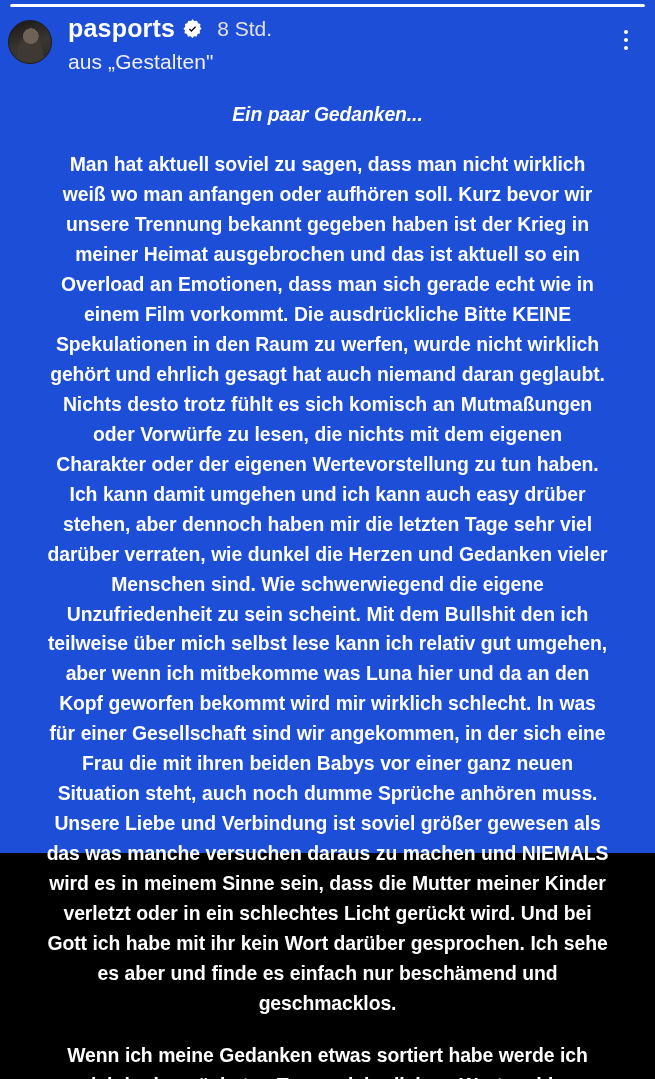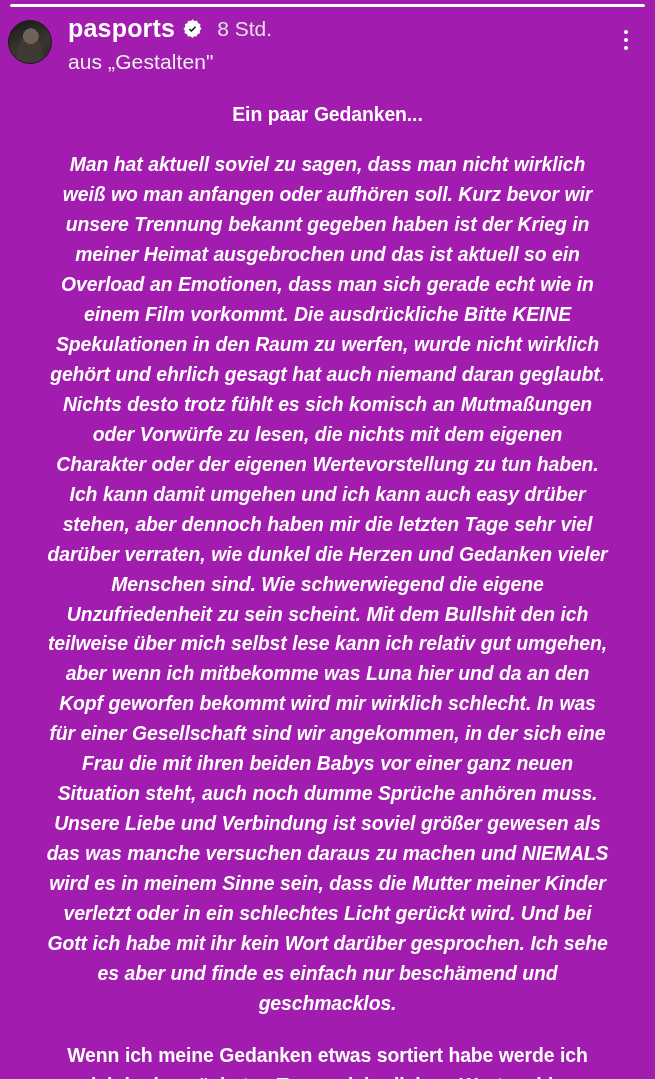--- a/index.html
+++ b/index.html
@@ -10,22 +10,22 @@
   body {
     width: 655px;
     height: 1079px;
     overflow: hidden;
     font-family: "Liberation Sans", sans-serif;
     color: #ffffff;
   }
   .story {
     position: relative;
     width: 655px;
-    height: 1079px;
-    background: #a21caf;
+    height: 853px;
+    background: #1d4ed8;
     box-sizing: border-box;
     padding-left: 13px;
   }
   .progress-bar {
     position: absolute;
     top: 4px;
     left: 10px;
     right: 10px;
     height: 3px;
     background: rgba(255,255,255,0.30);
@@ -124,22 +124,22 @@
     font-size: 19.4px;
     line-height: 1.545;
     font-weight: bold;
     letter-spacing: -0.1px;
     color: #ffffff;
     word-spacing: 0.3px;
   }
   .para {
     margin: 0 0 14px 0;
   }
-  .para.intro { margin-bottom: 20px; }
-  .para.main { margin-bottom: 22px; font-style: italic; }
+  .para.intro { margin-bottom: 20px; font-style: italic; }
+  .para.main { margin-bottom: 22px; }
   .para.outro { margin-bottom: 20px; }
 </style>
 </head>
 <body>
 
 <div class="story">
 
   <div class="progress-bar">
     <div class="progress-fill" style="width:100%"></div>
   </div>

